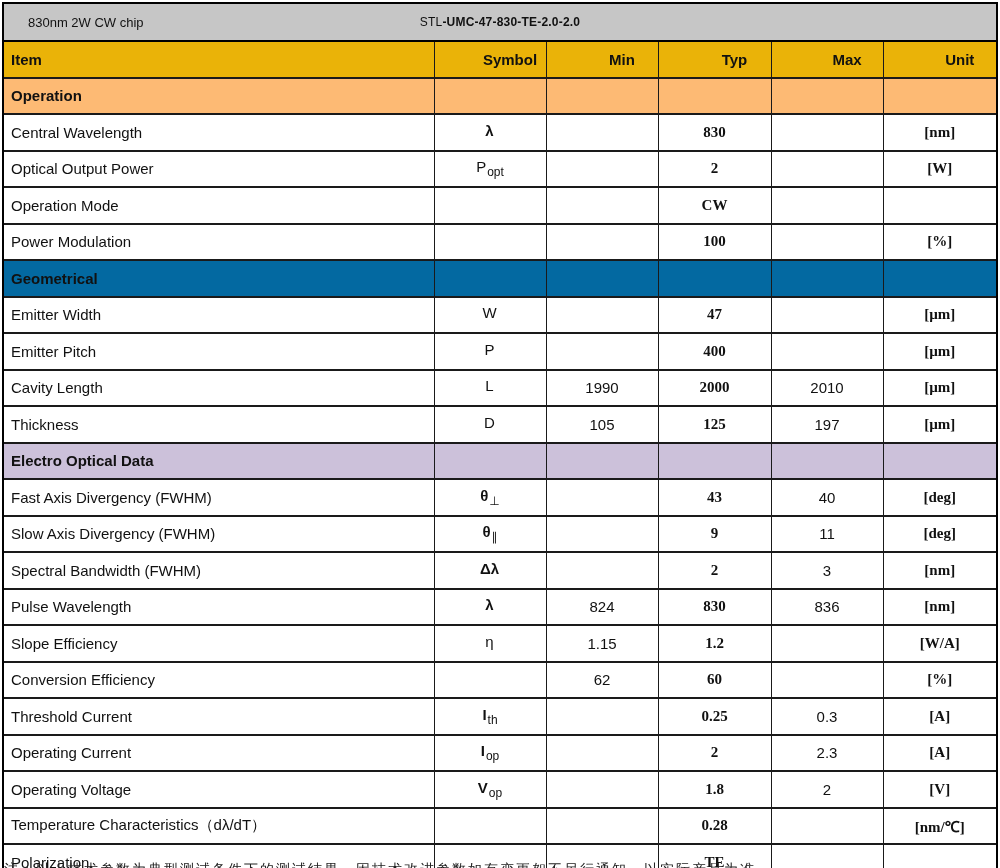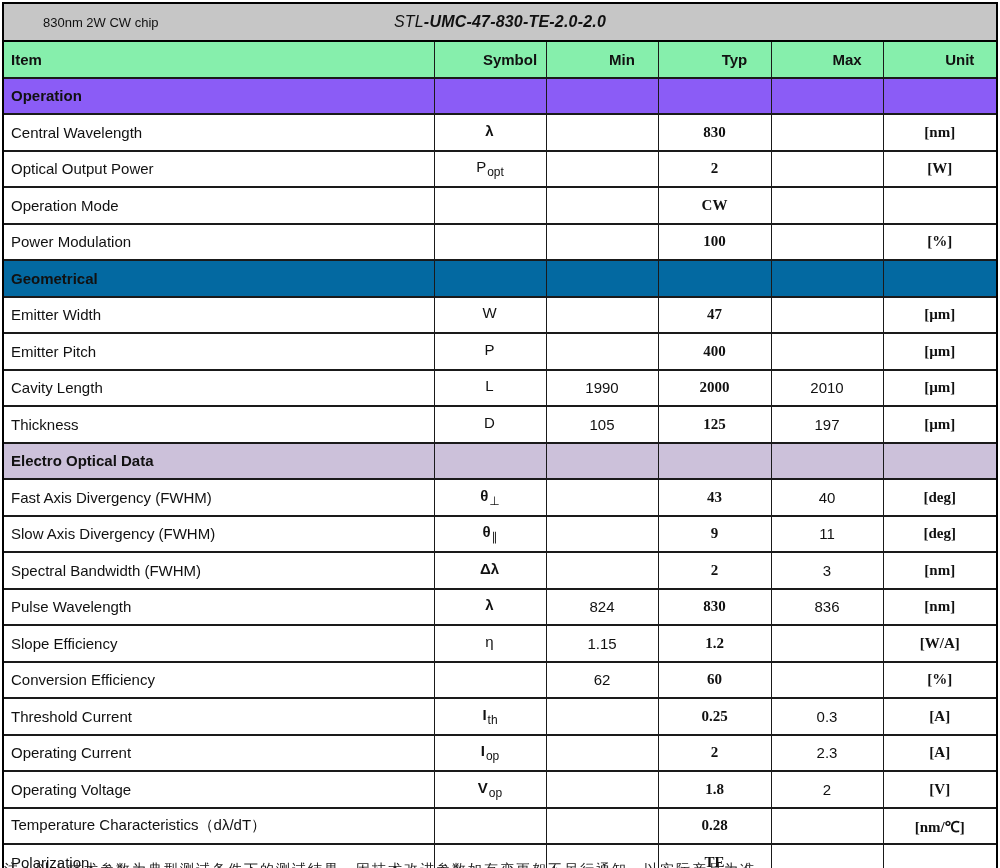--- a/index.html
+++ b/index.html
@@ -14,24 +14,24 @@
     border: 2px solid #000;
     background: #fff;
   }
   
   .title-bar {
     position: relative; height: 36px;
     border-bottom: 2px solid #000;
     display: flex; align-items: center; justify-content: center;
   }
   .chip-label {
-    position: absolute; left: 39px; top: 50%; transform: translateY(-50%);
+    position: absolute; left: 24px; top: 50%; transform: translateY(-50%);
     font-size: 13px; font-weight: normal; color: #111;
   }
-  .model-title { font-size: 16px; letter-spacing: 0.2px; font-style: italic; }
+  .model-title { font-size: 12px; letter-spacing: 0.2px; }
   .model-title .prefix { font-weight: normal; }
   .model-title .main { font-weight: bold; }
   
   table.spec {
     border-collapse: collapse; table-layout: fixed; width: 100%;
     font-size: 15px;
   }
   .spec th, .spec td {
     border-left: 1px solid #1a1a1a;
     border-top: 2px solid #1a1a1a;
@@ -75,31 +75,31 @@
   <table class="spec">
     <colgroup>
       <col style="width:430px">
         <col style="width:112px">
         <col style="width:112px">
       <col style="width:113px">
         <col style="width:112px">
         <col style="width:113px">
     </colgroup>
     <thead>
-      <tr style="background-color: #86efac;">
+      <tr style="background-color: #eab308;">
         <th class="c-item">Item</th>
         <th>Symbol</th>
         <th>Min</th>
         <th>Typ</th>
         <th>Max</th>
         <th>Unit</th>
       </tr>
     </thead>
     <tbody>
-        <tr class="section-row" style="background-color: #8b5cf6;">
+        <tr class="section-row" style="background-color: #fdba74;">
     <td class="c-item">Operation</td>
     <td class="c-sym sym-cell"><span class="sym-main"></span><span class="sym-sub"></span></td>
     <td class="c-min"></td>
     <td class="c-typ"></td>
     <td class="c-max"></td>
     <td class="c-unit"></td>
   </tr>
         <tr>
     <td class="c-item">Central Wavelength</td>
     <td class="c-sym sym-cell bold"><span class="sym-main">λ</span><span class="sym-sub"></span></td>

